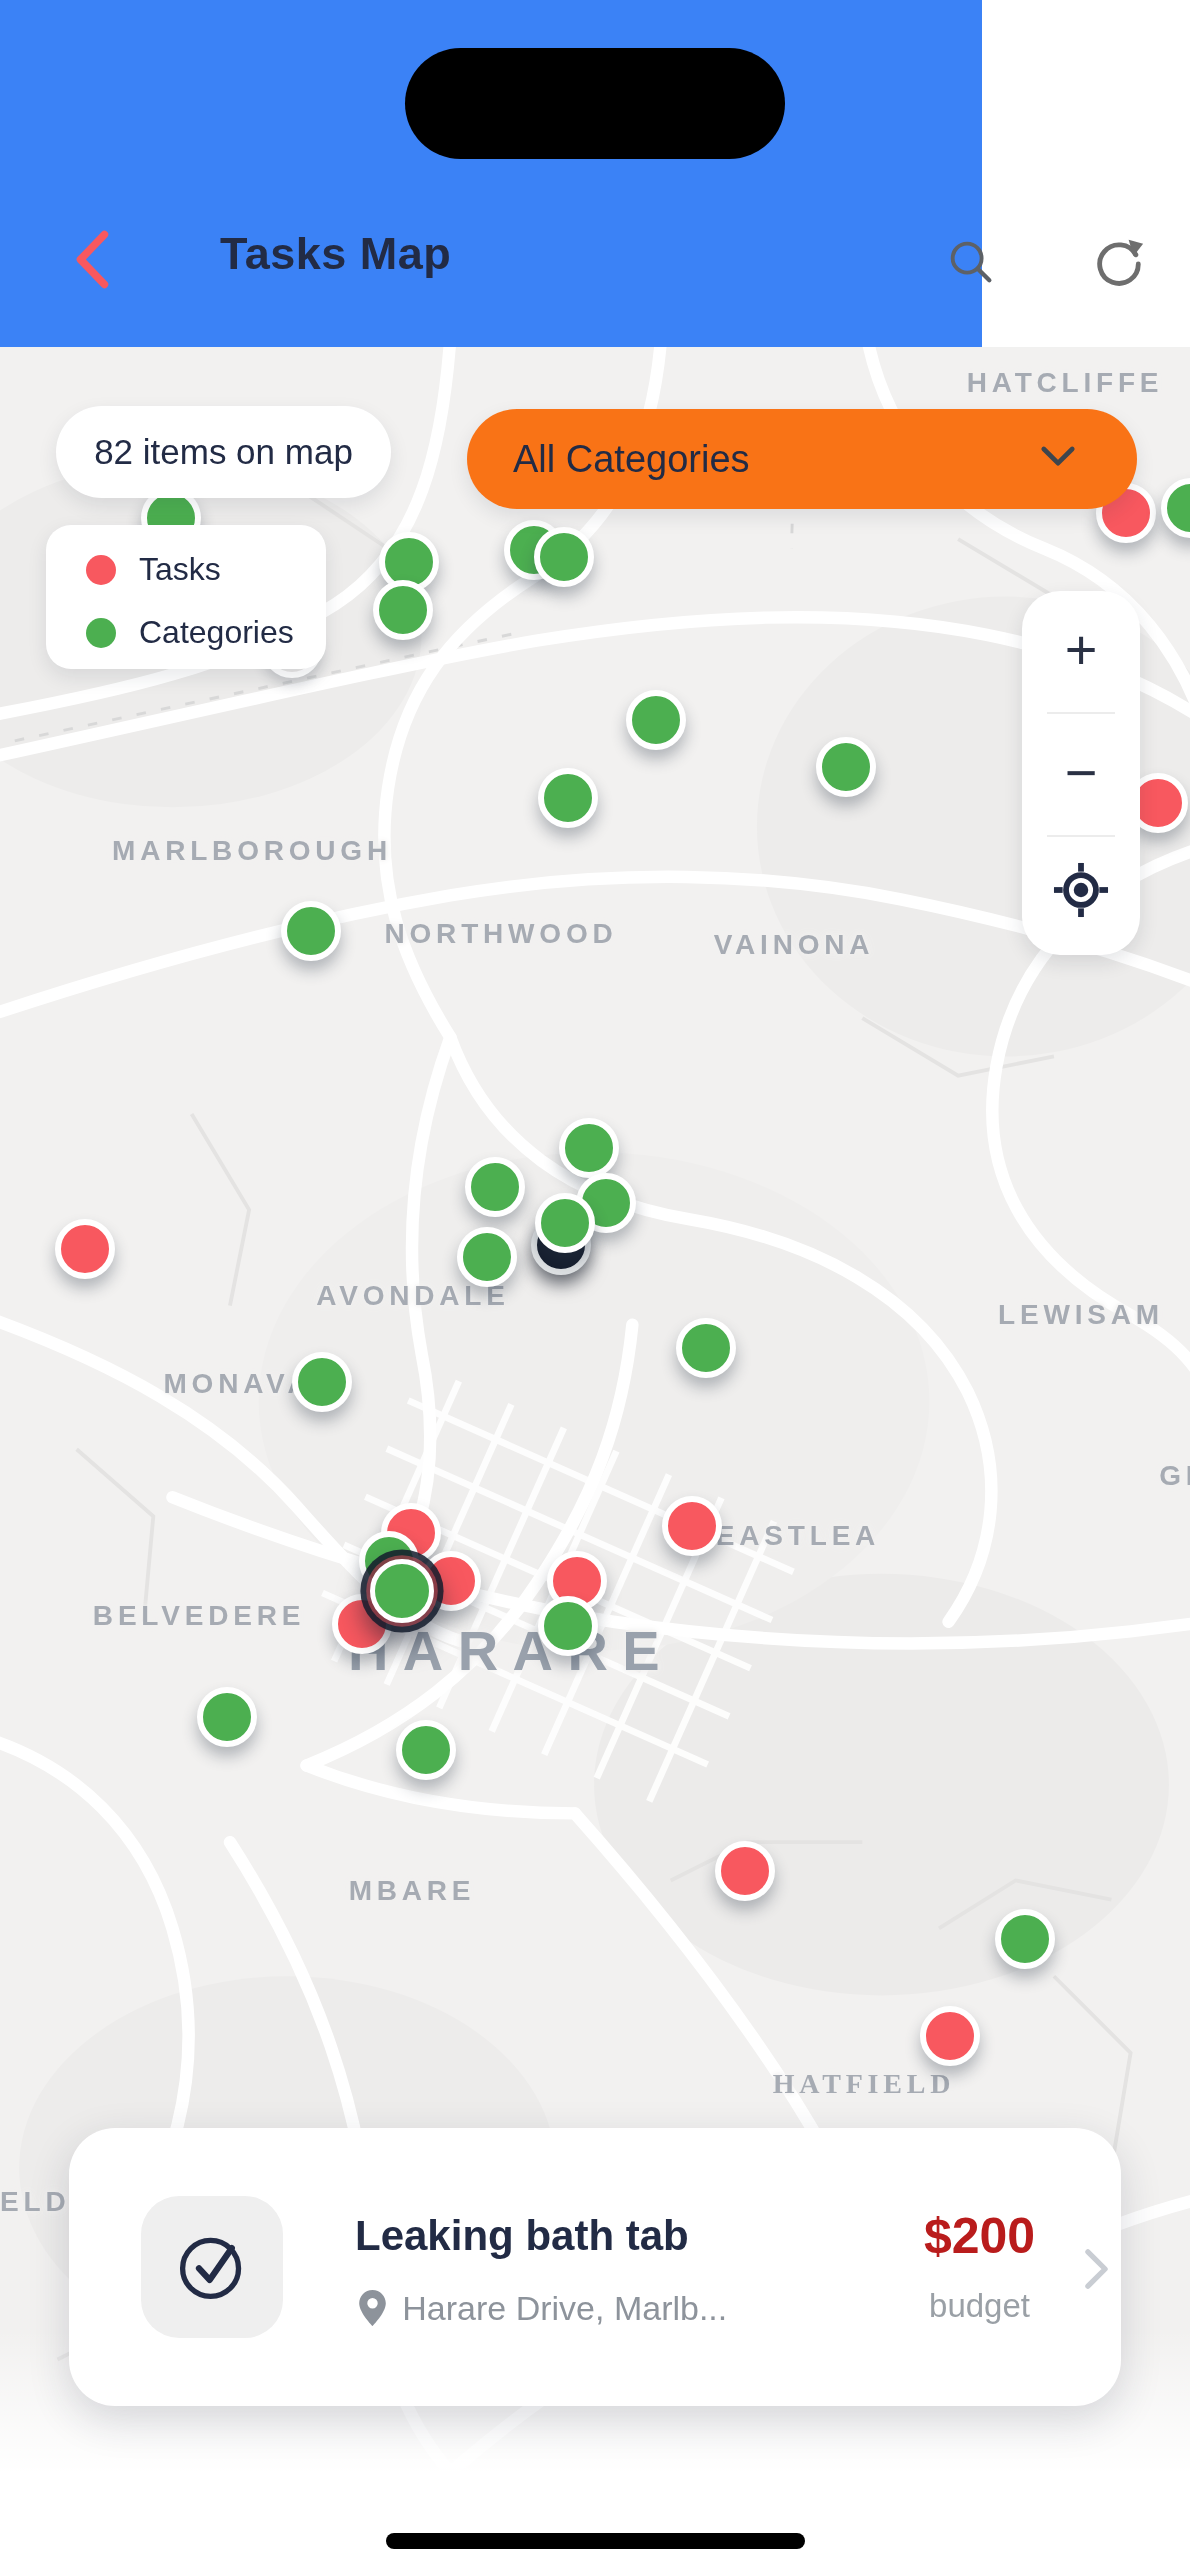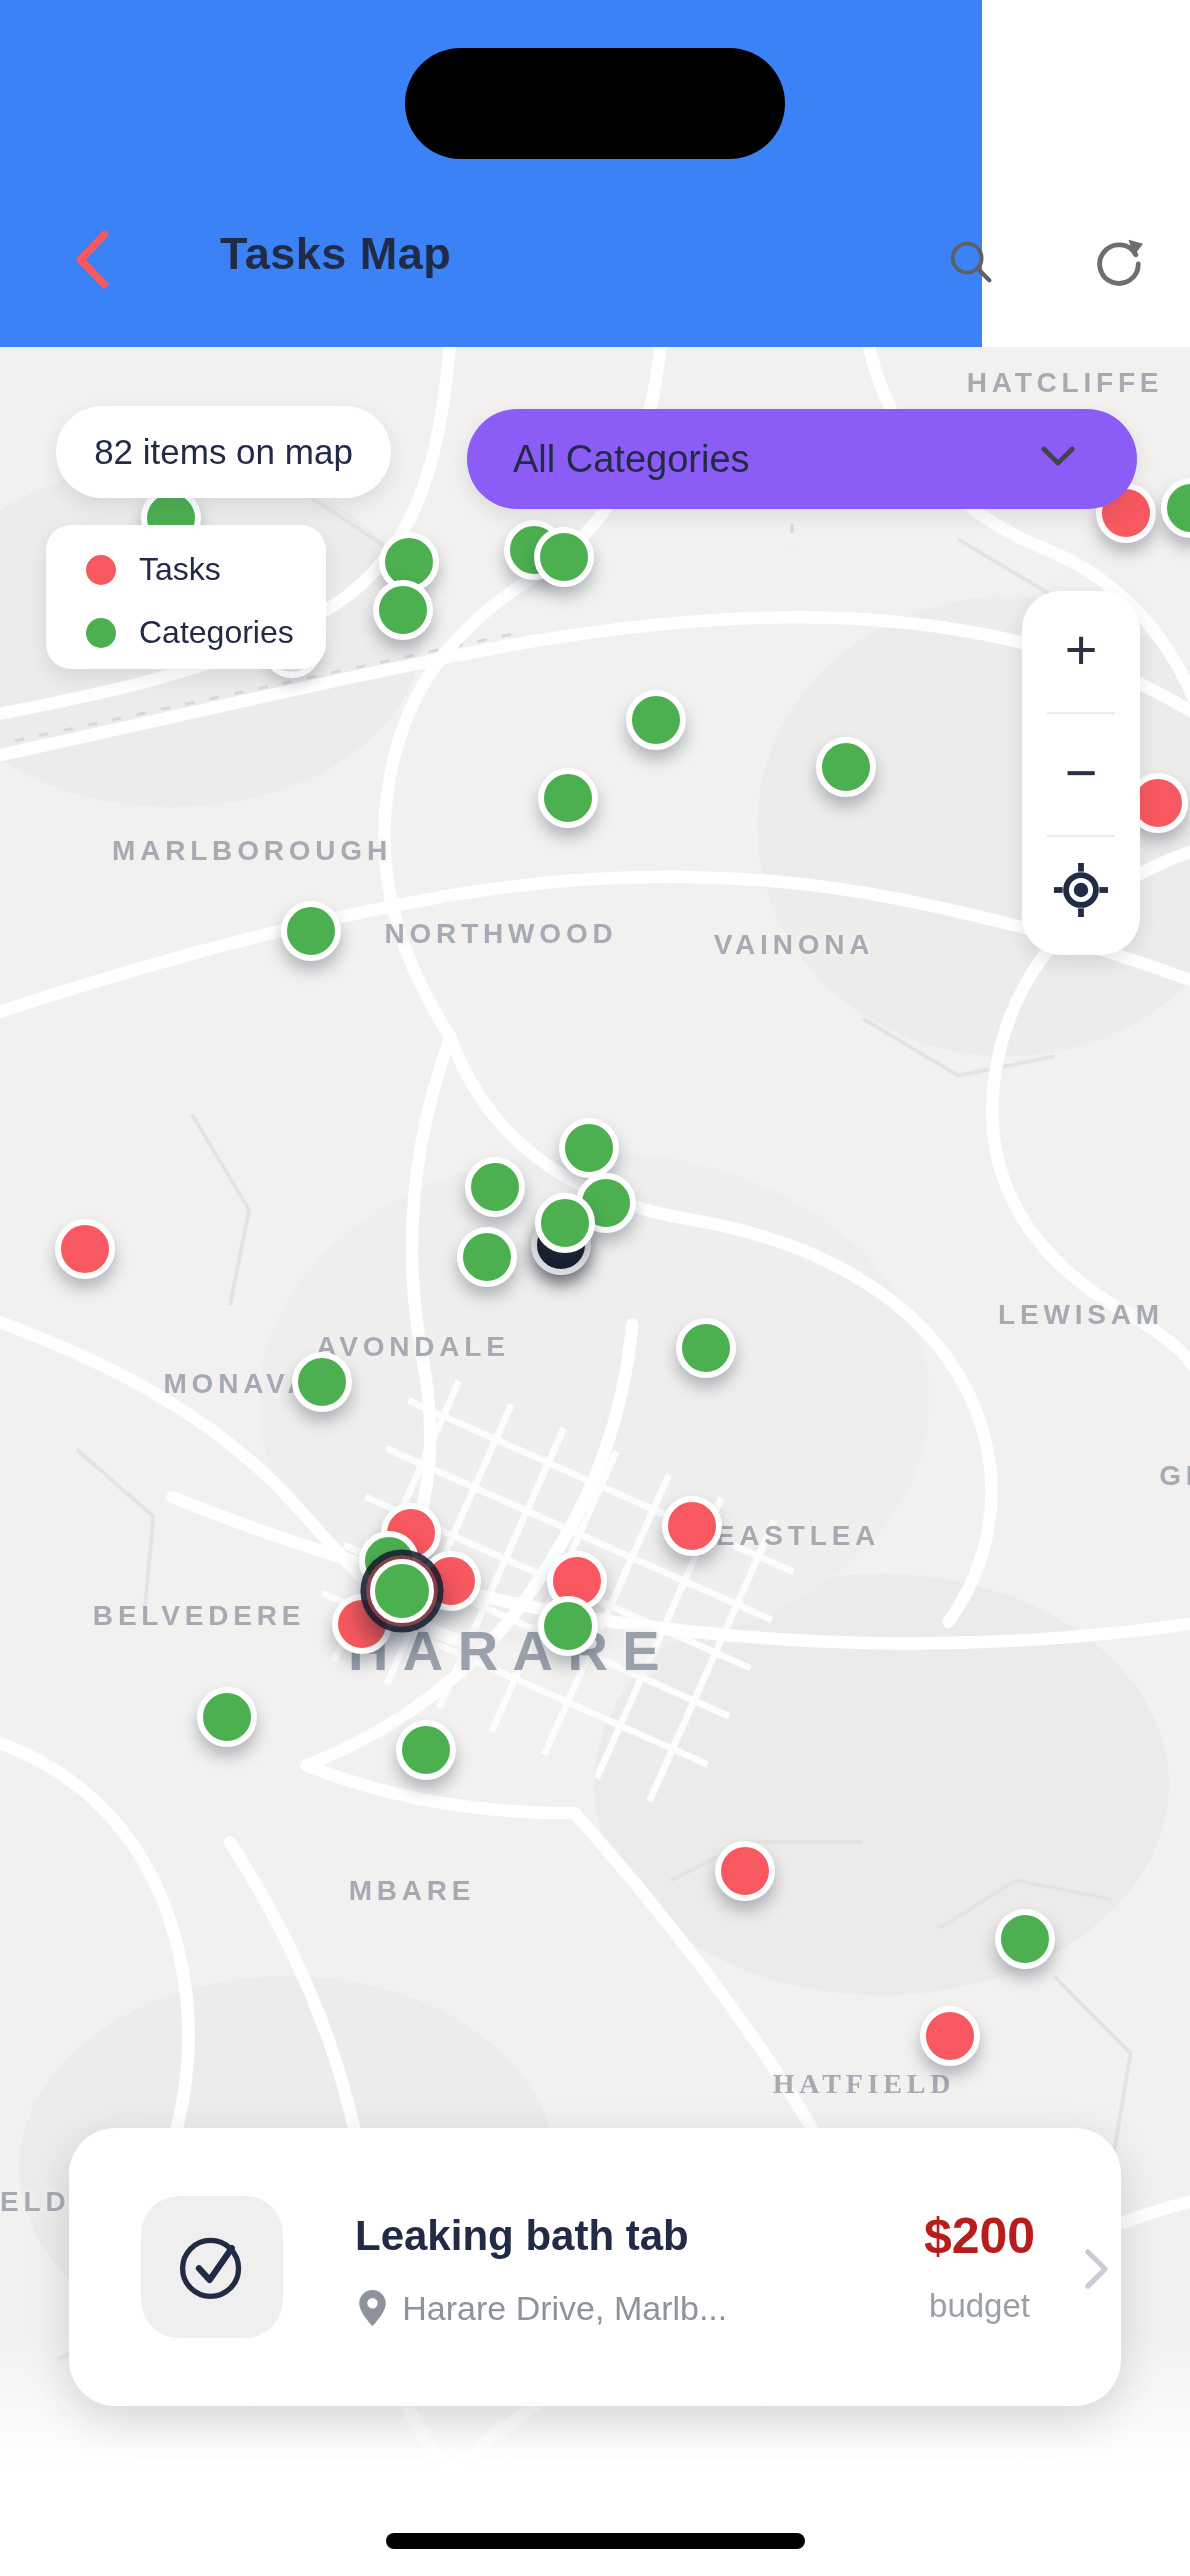--- a/index.html
+++ b/index.html
@@ -43,21 +43,21 @@
   .marker.shadow{background:#151D2D;border-color:#DFE2E4;box-shadow:0 9.6px 17px rgba(10,16,30,.6);}
   .map-fade{position:absolute;left:0;bottom:0;width:100%;height:144px;z-index:4;
     background:linear-gradient(to bottom,rgba(255,255,255,0),#ffffff);}
   
   .count-pill{
     position:absolute;left:56px;top:406px;width:335px;height:92px;background:#fff;border-radius:46px;
     display:flex;align-items:center;justify-content:center;z-index:6;
     box-shadow:0 7.7px 19px rgba(30,40,60,.10);font-size:35px;font-weight:500;color:#222B45;
   }
   .cat-pill{
-    position:absolute;left:467px;top:409px;width:670px;height:100px;background:#8b5cf6;border-radius:50px;
+    position:absolute;left:467px;top:409px;width:670px;height:100px;background:#f97316;border-radius:50px;
     display:flex;align-items:center;z-index:6;box-shadow:0 7.7px 19px rgba(30,40,60,.10);
   }
   .cat-pill .cat-label{margin-left:46px;font-size:38px;font-weight:500;color:#222B45;}
   .cat-pill .chev{position:absolute;right:61px;top:36px;}
   .legend{
     position:absolute;left:46px;top:525px;width:280px;height:144px;background:#fff;border-radius:25px;
     z-index:6;box-shadow:0 7.7px 19px rgba(30,40,60,.10);
   }
   .legend .row{position:absolute;left:0;display:flex;align-items:center;height:33px;}
   .legend .row.r1{top:28px;}
@@ -146,21 +146,21 @@
       <line x1="360" y1="1280" x2="800" y2="1280"></line>
       <line x1="360" y1="1335" x2="800" y2="1335"></line>
       <line x1="360" y1="1390" x2="800" y2="1390"></line>
     </g>
   </svg>
   <div class="label-layer" id="label-layer">
       <div class="maplabel" style="left: 1065px; top: 36px;">HATCLIFFE</div>
       <div class="maplabel" style="left: 252px; top: 504px;">MARLBOROUGH</div>
       <div class="maplabel" style="left: 501px; top: 587px;">NORTHWOOD</div>
       <div class="maplabel" style="left: 794px; top: 598px;">VAINONA</div>
-      <div class="maplabel" style="left: 413px; top: 1000px;">AVONDALE</div>
+      <div class="maplabel" style="left: 413px; top: 949px;">AVONDALE</div>
       <div class="maplabel" style="left: 1081px; top: 968px;">LEWISAM</div>
       <div class="maplabel" style="left: 238px; top: 1037px;">MONAVA</div>
       <div class="maplabel" style="left: 798px; top: 1189px;">EASTLEA</div>
       <div class="maplabel" style="left: 1185px; top: 1129px;">GR</div>
       <div class="maplabel" style="left: 199px; top: 1269px;">BELVEDERE</div>
       <div class="maplabel major" style="left: 511px; top: 1303px;">HARARE</div>
       <div class="maplabel" style="left: 412px; top: 1544px;">MBARE</div>
       <div class="maplabel" style="left: 864px; top: 1737px; font-family: Liberation Serif, serif;">HATFIELD</div>
       <div class="maplabel" style="left: 29px; top: 1855px;">IELD</div>
     </div>

